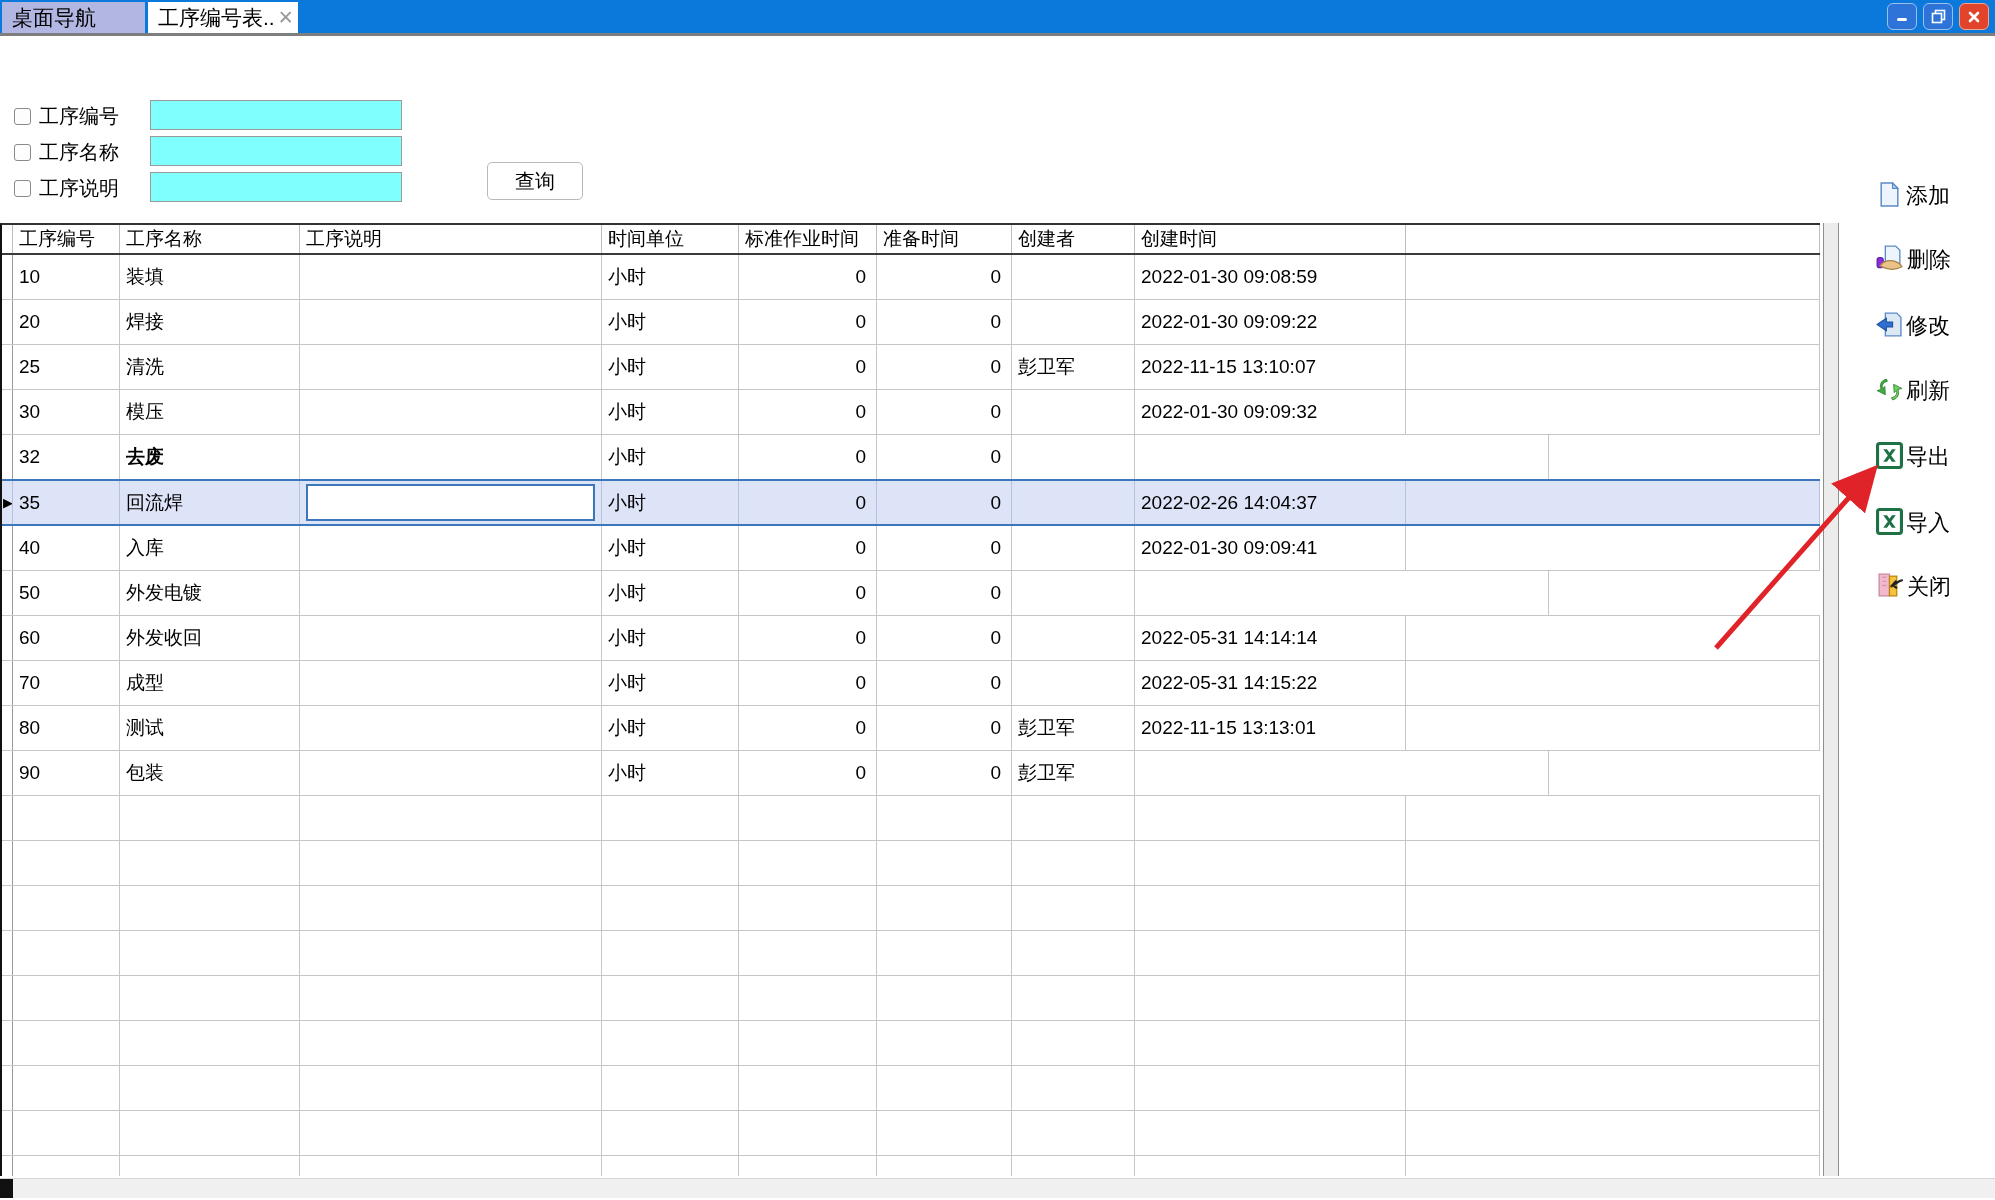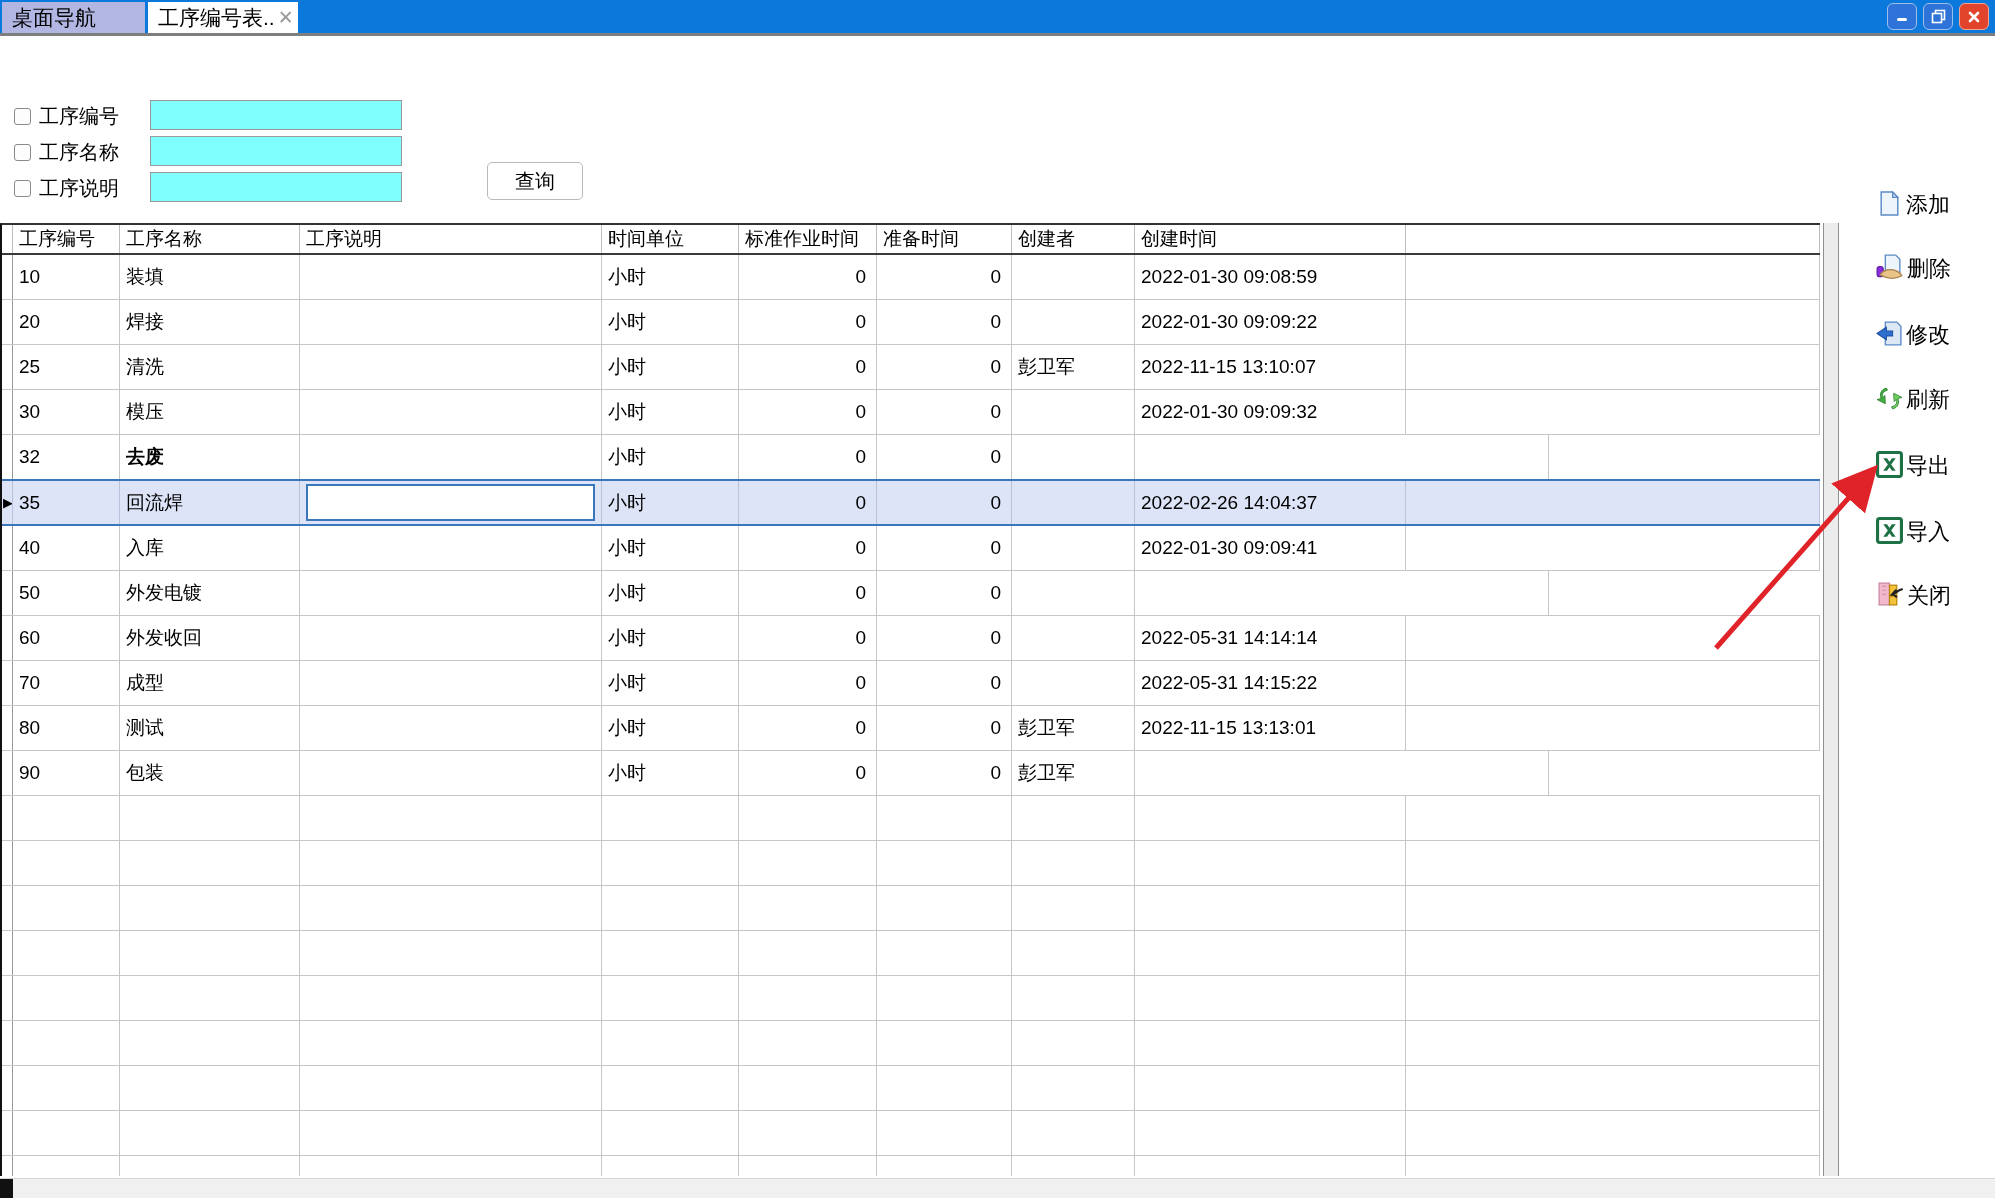--- a/index.html
+++ b/index.html
@@ -45,21 +45,21 @@
   .vscroll { position:absolute; left:1823px; top:223px; width:16px; height:953px; background:#ececec; border-left:1px solid #8f8f8f; border-right:1px solid #8f8f8f; }
   .hscroll { position:absolute; left:0; top:1178px; width:1995px; height:20px; background:#f0f0f0; border-top:1px solid #d6d6d6; }
   .hthumb { position:absolute; left:0; top:0; width:13px; height:19px; background:#111; }
 
   
   .actions { position:absolute; left:1876px; top:176px; width:116px; display:flex; flex-direction:column; }
   .action { display:flex; align-items:center; gap:3px; height:34px; cursor:default; }
   .action .lbl { font-size:22px; }
   .action svg { flex:0 0 auto; }
   
-  .action.a0{margin-top:12px} .action.a1{margin-top:30px} .action.a2{margin-top:32px}
+  .action.a0{margin-top:3px} .action.a1{margin-top:30px} .action.a2{margin-top:32px}
   .action.a3{margin-top:31px} .action.a4{margin-top:32px} .action.a5{margin-top:32px} .action.a6{margin-top:30px}
 
   .annot { position:absolute; left:1680px; top:430px; width:230px; height:250px; pointer-events:none; }
 </style>
 </head>
 <body>
 
 <div class="tabbar">
   <div class="tab t0">
     <span>桌面导航</span>

